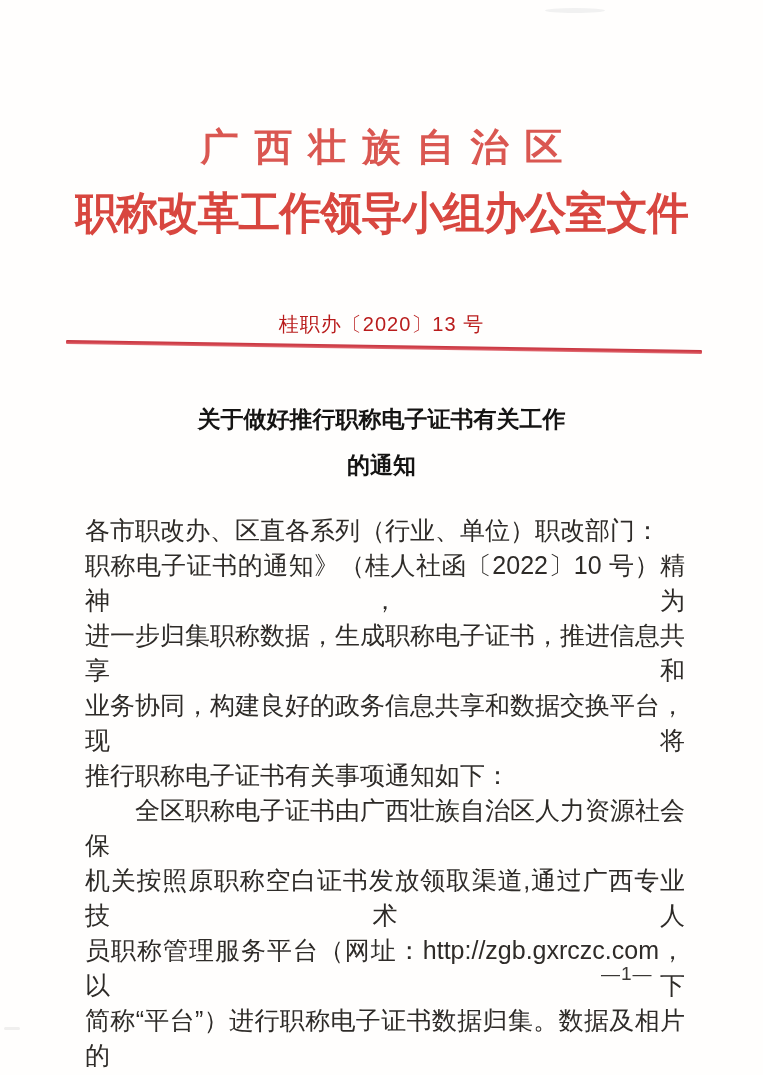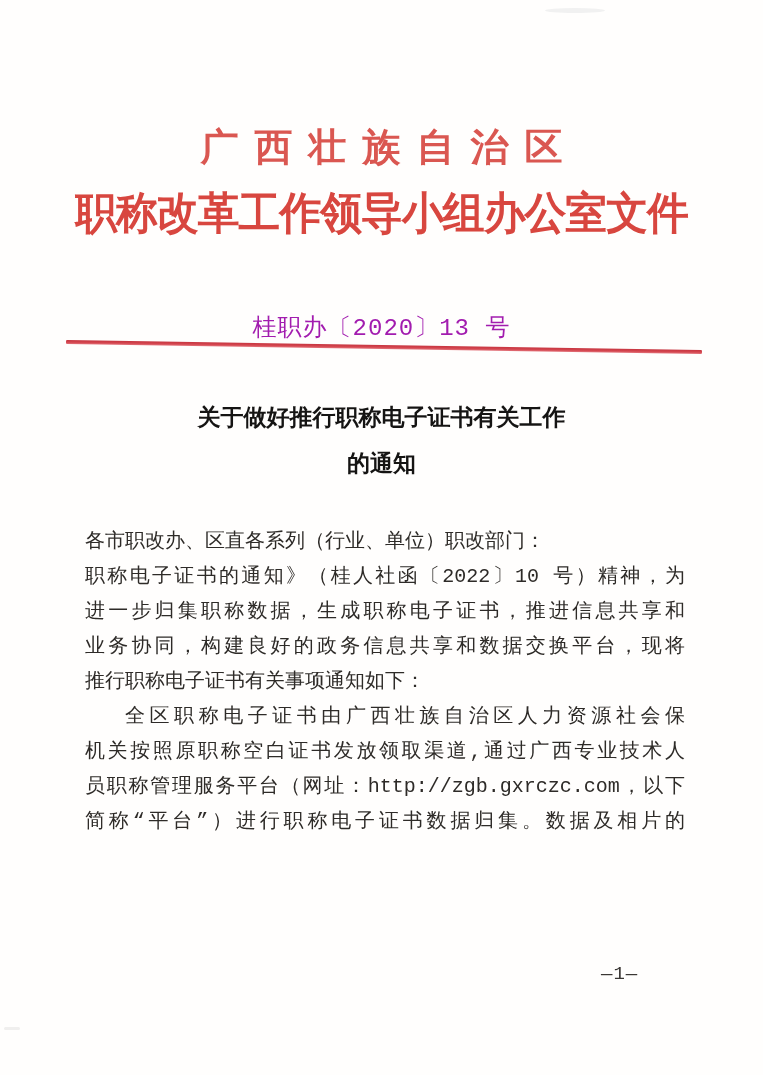--- a/index.html
+++ b/index.html
@@ -8,21 +8,21 @@
     --line-red:#d4454e;
     --ink:#2e2b28;
     --title-ink:#151413;
   }
   html,body{margin:0;padding:0;background:#ffffff;}
   .page{
     position:relative;
     width:763px;height:1075px;
     background:#fffefd;
     overflow:hidden;
-    font-family:Liberation Mono, monospace;
+    font-family:Liberation Sans, sans-serif;
   }
   
   .org1{
     position:absolute;top:122px;left:0;width:100%;
     text-align:center;
     font-size:38px;font-weight:600;
     color:var(--header-red-light);
     letter-spacing:16px;padding-left:16px;box-sizing:border-box;
   }
   .org2{
@@ -30,40 +30,40 @@
     text-align:center;
     font-size:44px;font-weight:bold;
     color:var(--header-red);
     letter-spacing:-1px;
     transform:scaleX(0.95);transform-origin:center;
     white-space:nowrap;
   }
   .docnum{
     position:absolute;top:311px;left:0;width:100%;
     text-align:center;
-    font-size:24px;color:#a21caf;
+    font-size:20px;color:#b91c1c;
     letter-spacing:1px;
   }
   .redline{
     position:absolute;top:345px;left:66px;width:636px;height:4px;
     background:linear-gradient(to bottom,#c63540,var(--line-red) 55%,#e2737b);
     transform:rotate(0.9deg);
     border-radius:1px;
   }
   
   .title{
     position:absolute;top:396px;left:0;width:100%;
     text-align:center;
     font-size:23px;font-weight:bold;color:var(--title-ink);
     line-height:46px;letter-spacing:0px;
   }
   
   .body{
-    position:absolute;top:524px;left:85px;width:600px;
-    font-size:20px;color:var(--ink);
+    position:absolute;top:513px;left:85px;width:600px;
+    font-size:25px;color:var(--ink);
     line-height:35px;
   }
   .line{white-space:nowrap;}
   .line.fill{
     white-space:normal;
     text-align:justify;
     text-align-last:justify;
   }
   .line.indent{text-indent:2em;}
   .line.bold{font-weight:bold;color:#1c1a18;}

